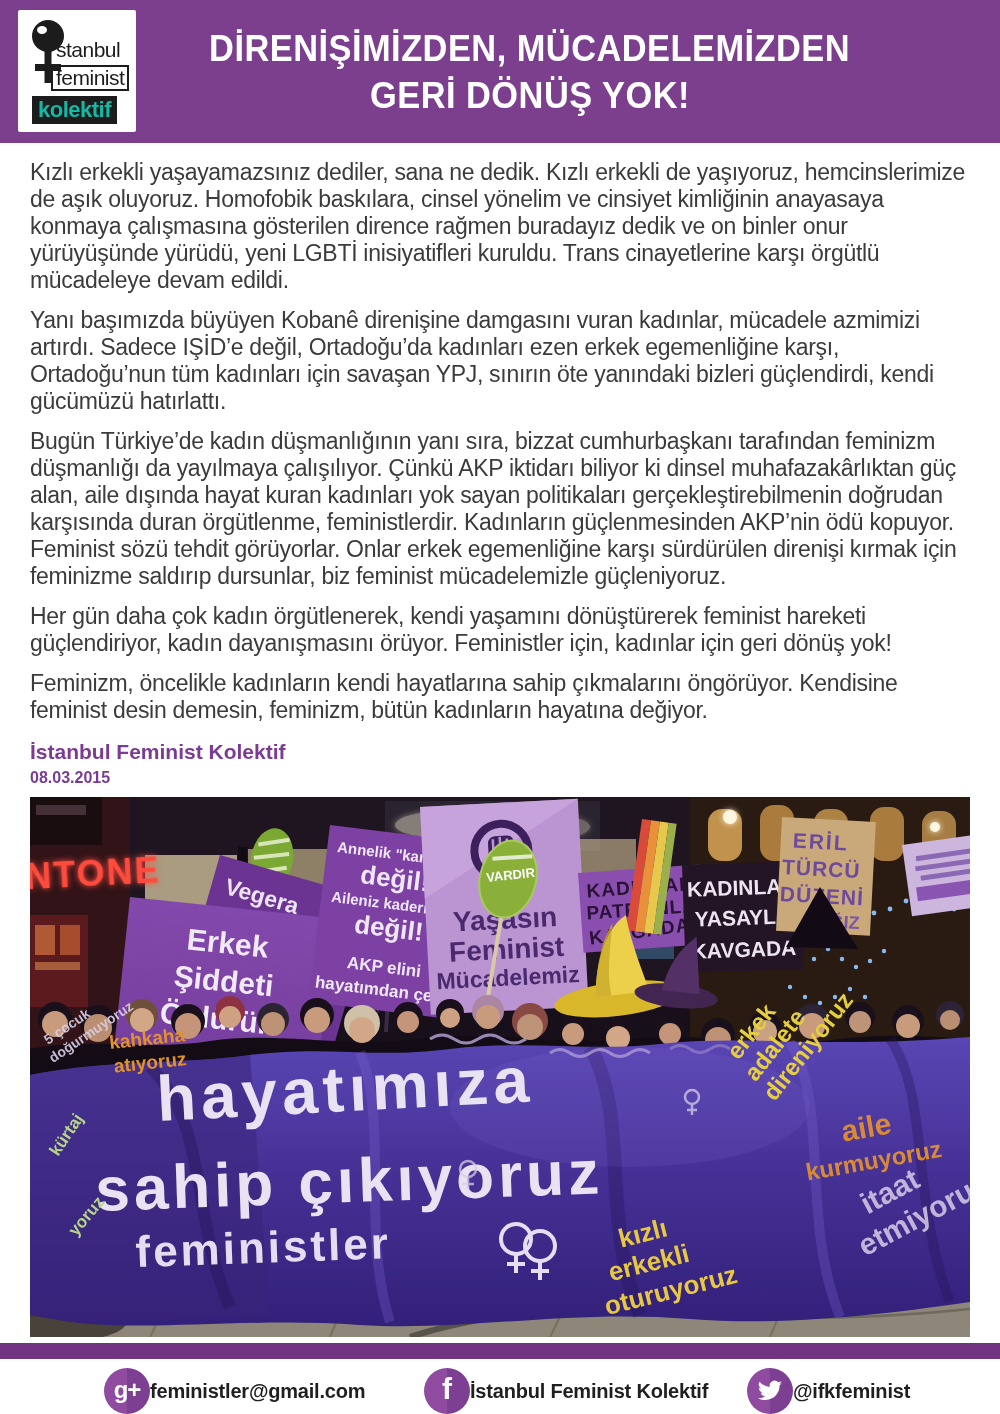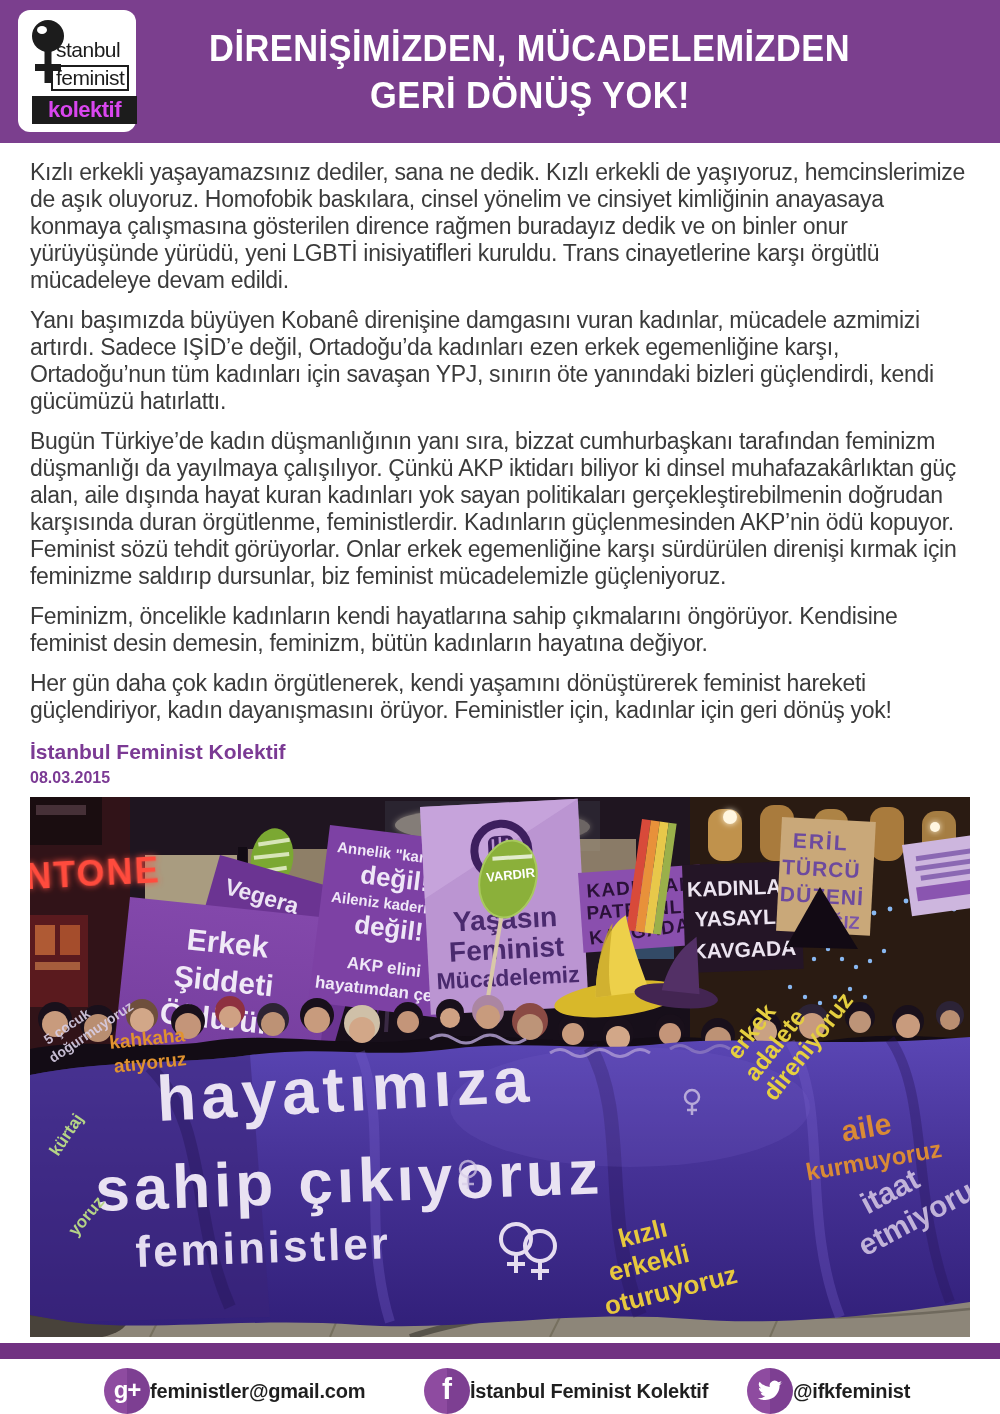--- a/index.html
+++ b/index.html
@@ -8,26 +8,26 @@
     position:relative; width:1000px; height:1414px; margin:0 auto;
     background:#ffffff; overflow:hidden;
     font-family:"Liberation Sans", sans-serif;
   }
   
   .header {
     position:relative; width:100%; height:143px; background:#7b3f8e;
   }
   .logo-box {
     position:absolute; left:18px; top:10px; width:118px; height:122px;
-    background:#ffffff; border-radius:12px;
+    background:#ffffff; border-radius:2px;
   }
   .logo-venus { position:absolute; left:4px; top:4px; }
   .logo-l1 { position:absolute; left:38px; top:28px; font-size:21px; color:#1c1c1c; letter-spacing:-0.5px; }
   .logo-l2 { position:absolute; left:33px; top:55px; font-size:21px; color:#1c1c1c; border:2px solid #1c1c1c; padding:0 3px; line-height:22px; letter-spacing:-0.5px; }
-  .logo-l3 { position:absolute; left:14px; top:86px; font-size:22px; font-weight:bold; color:#d946ef; background:#1c1c1c; padding:1px 16px; letter-spacing:-0.5px; }
+  .logo-l3 { position:absolute; left:14px; top:86px; font-size:22px; font-weight:bold; color:#14b8a6; background:#1c1c1c; padding:1px 6px; letter-spacing:-0.5px; }
   .title-wrap {
     position:absolute; left:100px; top:0; width:860px; height:143px;
     display:flex; flex-direction:column; justify-content:center; align-items:center;
   }
   .title-line {
     color:#ffffff; font-size:37px; font-weight:bold; line-height:47px;
     letter-spacing:0.5px; transform:scaleX(0.93); white-space:nowrap;
   }
   
   .article { padding:16px 30px 0 30px; }
@@ -79,22 +79,22 @@
     <div class="title-wrap">
       <div class="title-line">DİRENİŞİMİZDEN, MÜCADELEMİZDEN</div>
       <div class="title-line">GERİ DÖNÜŞ YOK!</div>
     </div>
   </header>
 
   <main class="article">
     <p>Kızlı erkekli yaşayamazsınız dediler, sana ne dedik. Kızlı erkekli de yaşıyoruz, hemcinslerimize de aşık oluyoruz. Homofobik baskılara, cinsel yönelim ve cinsiyet kimliğinin anayasaya konmaya çalışmasına gösterilen dirence rağmen buradayız dedik ve on binler onur yürüyüşünde yürüdü, yeni LGBTİ inisiyatifleri kuruldu. Trans cinayetlerine karşı örgütlü mücadeleye devam edildi.</p>
     <p>Yanı başımızda büyüyen Kobanê direnişine damgasını vuran kadınlar, mücadele azmimizi artırdı. Sadece IŞİD’e değil, Ortadoğu’da kadınları ezen erkek egemenliğine karşı, Ortadoğu’nun tüm kadınları için savaşan YPJ, sınırın öte yanındaki bizleri güçlendirdi, kendi gücümüzü hatırlattı.</p>
     <p>Bugün Türkiye’de kadın düşmanlığının yanı sıra, bizzat cumhurbaşkanı tarafından feminizm düşmanlığı da yayılmaya çalışılıyor. Çünkü AKP iktidarı biliyor ki dinsel muhafazakârlıktan güç alan, aile dışında hayat kuran kadınları yok sayan politikaları gerçekleştirebilmenin doğrudan karşısında duran örgütlenme, feministlerdir. Kadınların güçlenmesinden AKP’nin ödü kopuyor. Feminist sözü tehdit görüyorlar. Onlar erkek egemenliğine karşı sürdürülen direnişi kırmak için feminizme saldırıp dursunlar, biz feminist mücadelemizle güçleniyoruz.</p>
+    <p>Her gün daha çok kadın örgütlenerek, kendi yaşamını dönüştürerek feminist hareketi güçlendiriyor, kadın dayanışmasını örüyor. Feministler için, kadınlar için geri dönüş yok!</p>
     <p>Feminizm, öncelikle kadınların kendi hayatlarına sahip çıkmalarını öngörüyor. Kendisine feminist desin demesin, feminizm, bütün kadınların hayatına değiyor.</p>
-    <p>Her gün daha çok kadın örgütlenerek, kendi yaşamını dönüştürerek feminist hareketi güçlendiriyor, kadın dayanışmasını örüyor. Feministler için, kadınlar için geri dönüş yok!</p>
   </main>
 
   <div class="signature">
     <div class="sig-name">İstanbul Feminist Kolektif</div>
     <div class="sig-date">08.03.2015</div>
   </div>
 
   <div class="photo-wrap">
   <svg width="940" height="540" viewBox="0 0 940 540">
     <defs>

